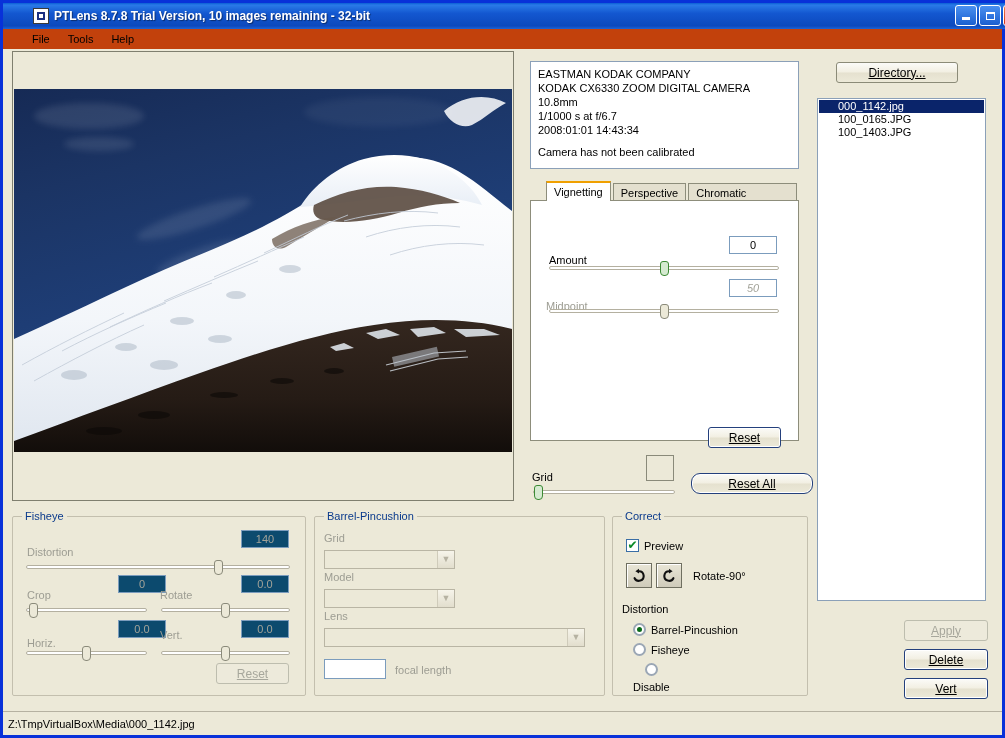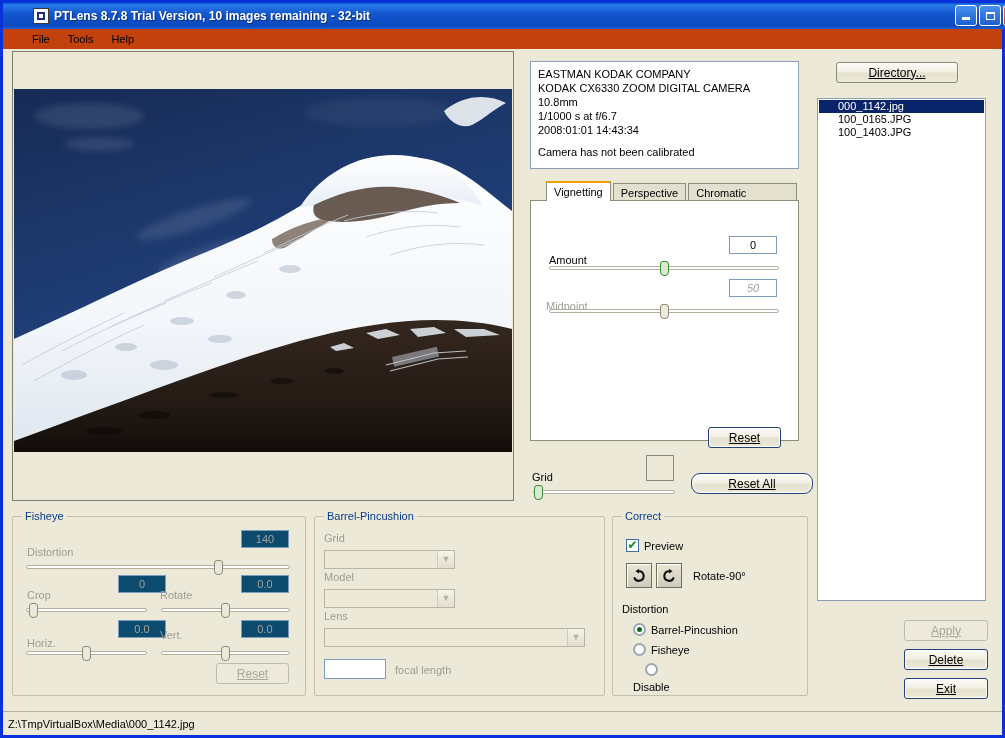--- a/index.html
+++ b/index.html
@@ -411,18 +411,18 @@
       <span class="lbl">Fisheye</span>
     </div>
     <div style="position:absolute;left:20px;top:146px;display:flex;align-items:center;gap:5px;flex-direction:column;">
       <span class="radio"></span>
       <span class="lbl">Disable</span>
     </div>
   </div>
 
   <div class="btn dis" id="apply">Apply</div>
   <div class="btn focus" id="delbtn">Delete</div>
-  <div class="btn focus" id="exitbtn">Exit</div>
+  <div class="btn focus" id="exitbtn">Vert</div>
 
   <div id="statusbar">
     <span>Z:\TmpVirtualBox\Media\000_1142.jpg</span>
   </div>
 </div>
 
 </body></html>

